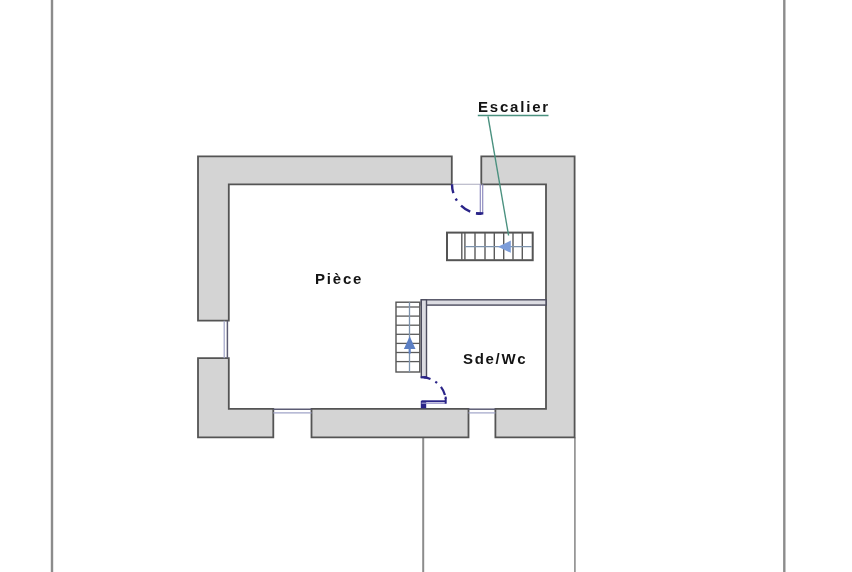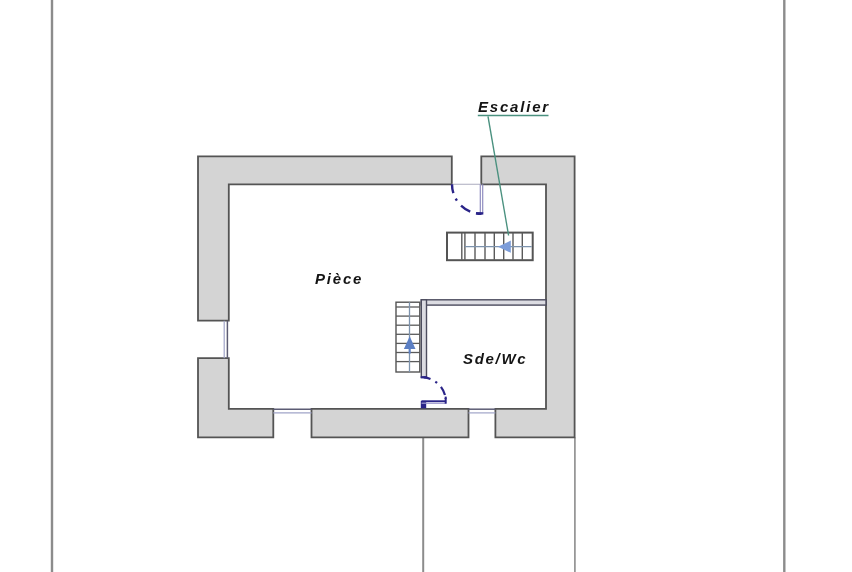--- a/index.html
+++ b/index.html
@@ -1,16 +1,16 @@
 <!DOCTYPE html>
 <html><head>
 <meta charset="utf-8">
 <style>
   html,body{margin:0;padding:0;background:#ffffff;}
-  .page{position:relative;width:852px;height:572px;background:#f0abfc;overflow:hidden;font-style:italic;}
+  .page{position:relative;width:852px;height:572px;background:#f0abfc;overflow:hidden;}
   text{font-family:"Liberation Sans", sans-serif;font-weight:bold;fill:#141414;}
 </style>
 </head>
 <body>
 <div class="page">
 <svg width="852" height="572" viewBox="0 0 852 572" shape-rendering="auto">
 
   <rect x="0" y="0" width="852" height="572" fill="#ffffff"></rect>
 
   <line x1="52" y1="0" x2="52" y2="572" stroke="#8c8c8c" stroke-width="2.4"></line>

